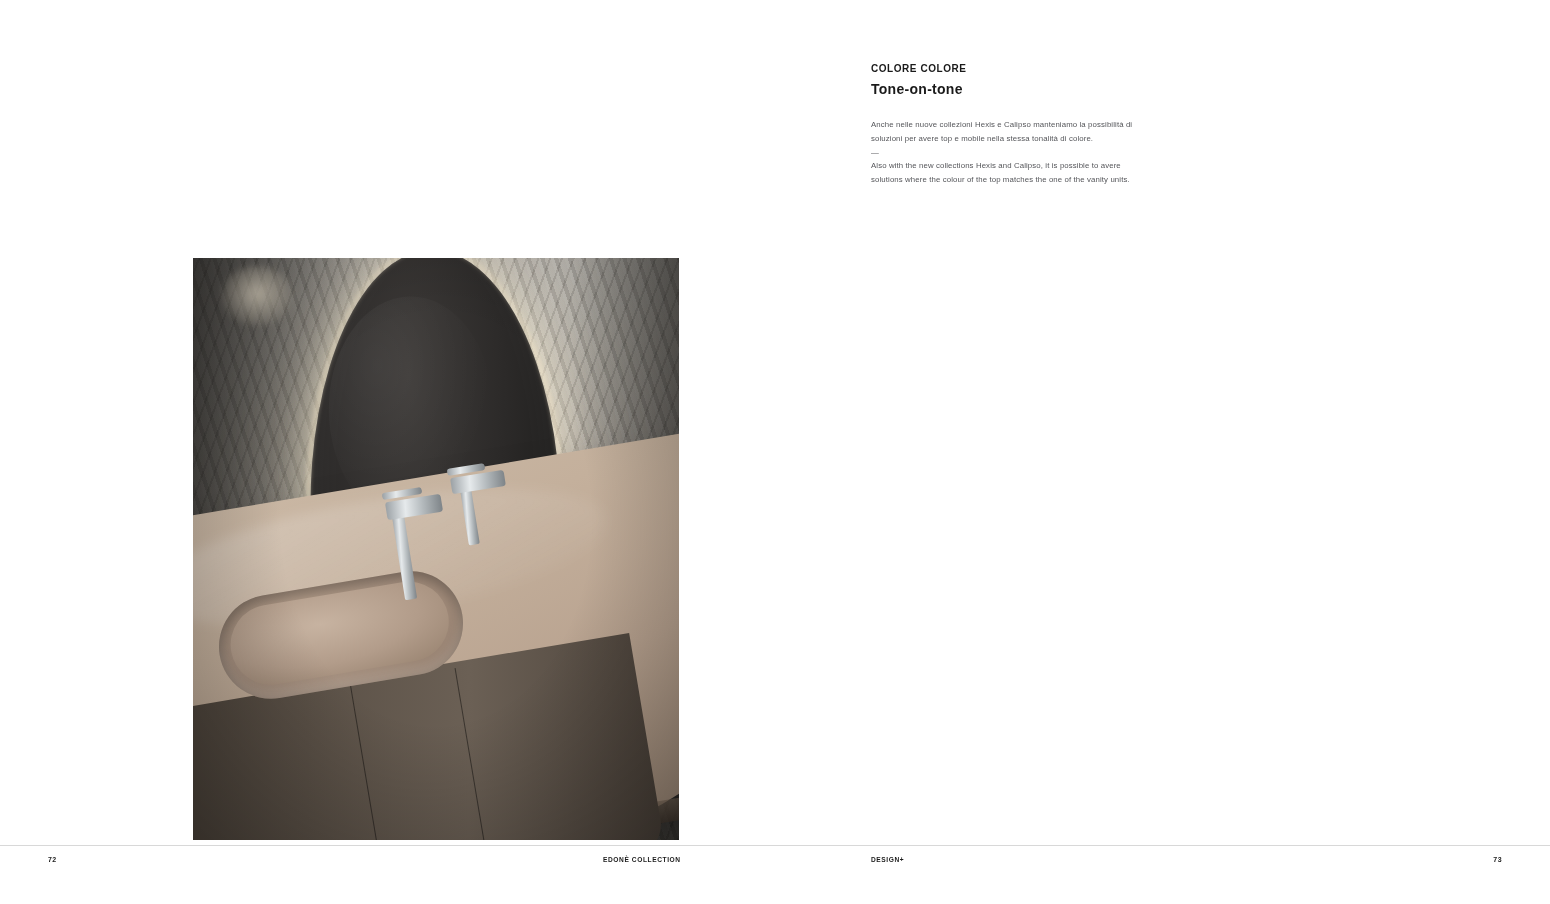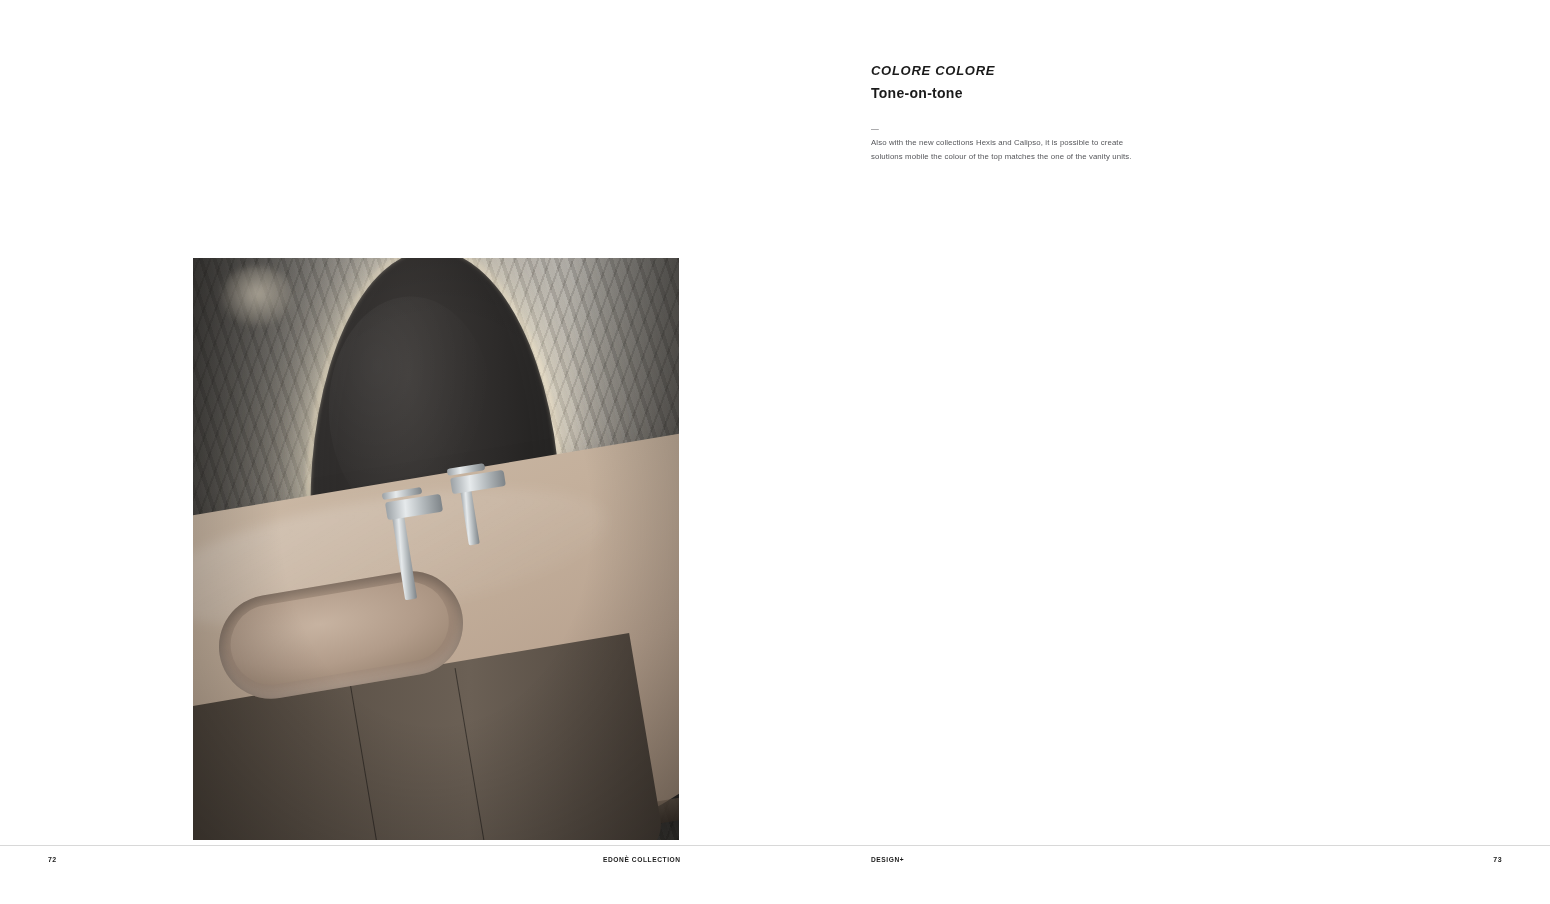--- a/index.html
+++ b/index.html
@@ -204,27 +204,26 @@
   }
 
   
   .copy {
     position: absolute;
     left: 96px;
     top: 62px;
     width: 262px;
   }
   .copy-title {
-    font-size: 13px;
+    font-size: 10px;
     letter-spacing: 0.055em;
     font-weight: 700;
     color: #1a1a1a;
     margin: 0 0 4px 0;
     line-height: 1.35;
-    font-style: italic;
   }
   .copy-subtitle {
     font-size: 14px;
     letter-spacing: 0.02em;
     font-weight: 700;
     color: #1a1a1a;
     margin: 0;
     line-height: 1.35;
   }
   .copy-body {
@@ -331,22 +330,23 @@
     </div>
   </div>
 
   <div class="page page-right">
 
     <div class="copy">
       <h2 class="copy-title">COLORE COLORE</h2>
       <h3 class="copy-subtitle">Tone-on-tone</h3>
 
       <div class="copy-body">
+        <p>Anche nelle nuove collezioni Hexis e Calipso manteniamo la possibilità di soluzioni per avere top e mobile nella stessa tonalità di colore.</p>
         <p class="copy-rule">—</p>
-        <p>Also with the new collections Hexis and Calipso, it is possible to create solutions mobile the colour of the top matches the one of the vanity units.</p>
+        <p>Also with the new collections Hexis and Calipso, it is possible to avere solutions where the colour of the top matches the one of the vanity units.</p>
       </div>
     </div>
 
     <div class="footer-rule"></div>
     <div class="footer">
       <span class="footer-center footer-center-right">DESIGN+</span>
       <span class="folio folio-right">73</span>
     </div>
   </div>
 

